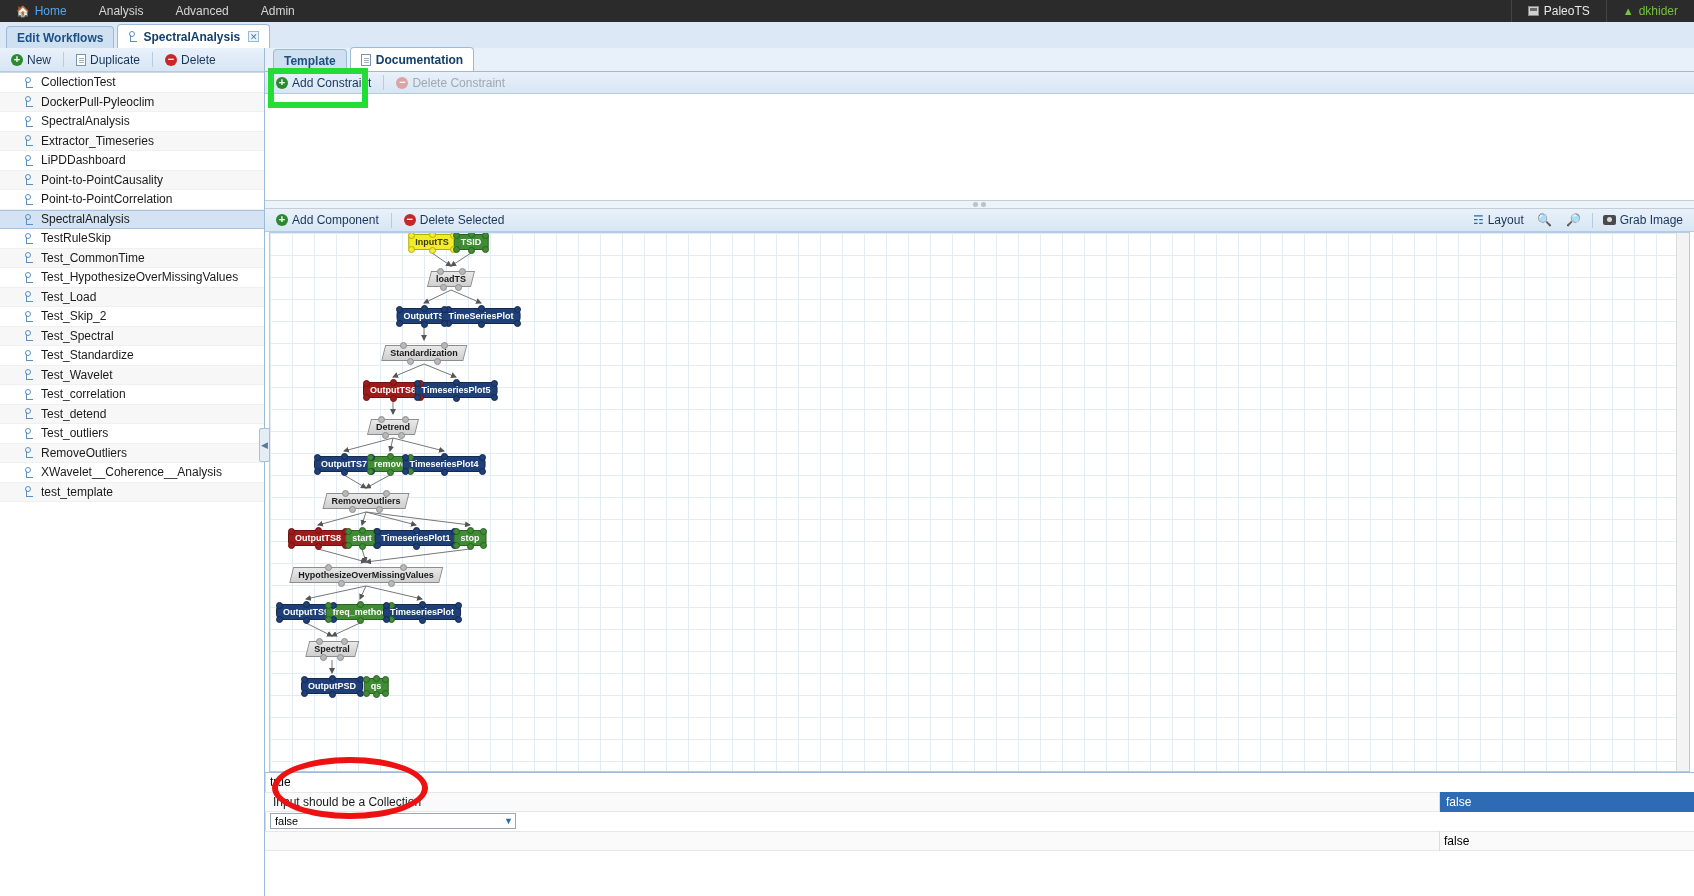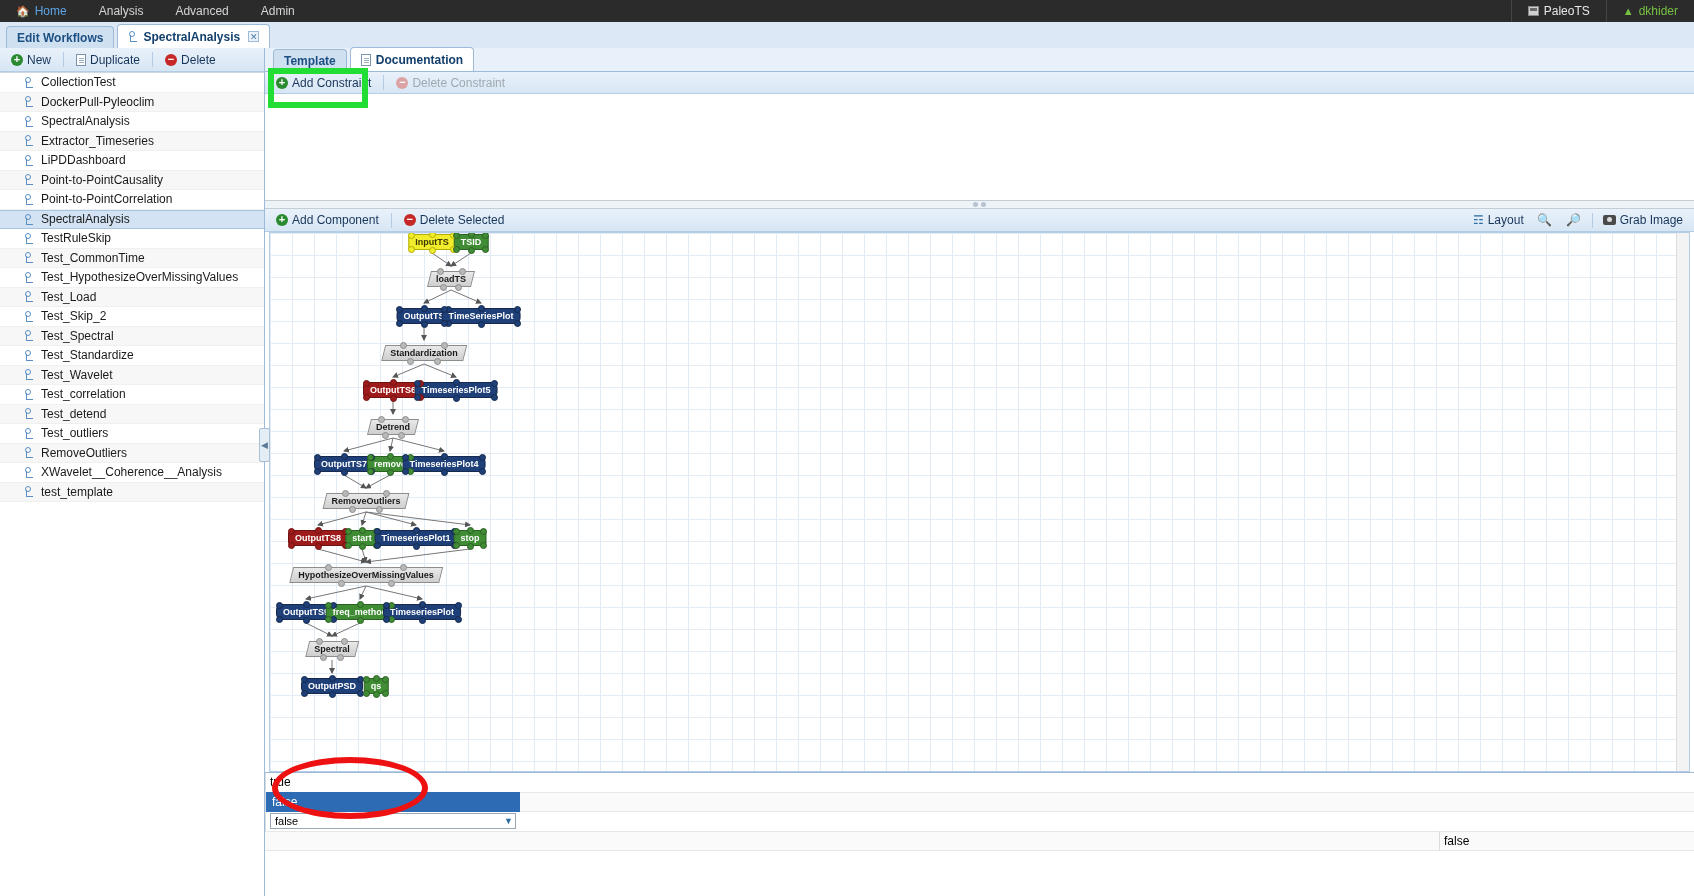--- a/index.html
+++ b/index.html
@@ -597,20 +597,21 @@
     </div>
 
     <div id="bottom">
       <div id="prop-rows">
           <div class="prop-row">
             <div class="prop-val">
               <span class="txt">true</span>
             </div>
           </div>
           <div class="prop-row">
+            <div class="prop-label">Input should be a Collection</div>
             <div class="prop-val sel">
               <span class="txt">false</span>
             </div>
           </div>
           <div class="prop-row">
             <div class="prop-val">
               <div class="selbox">
                 <span>false</span>
                 <span class="arrow">▼</span>
               </div>

